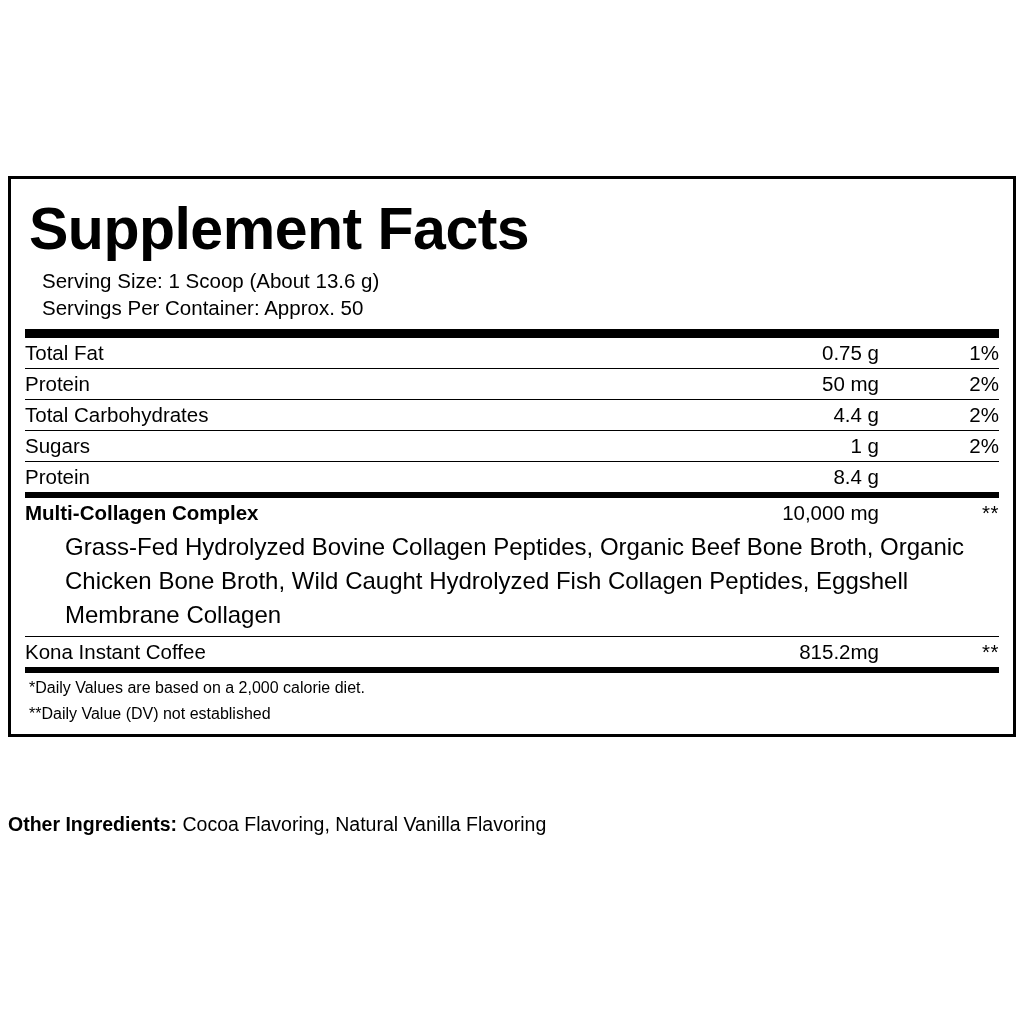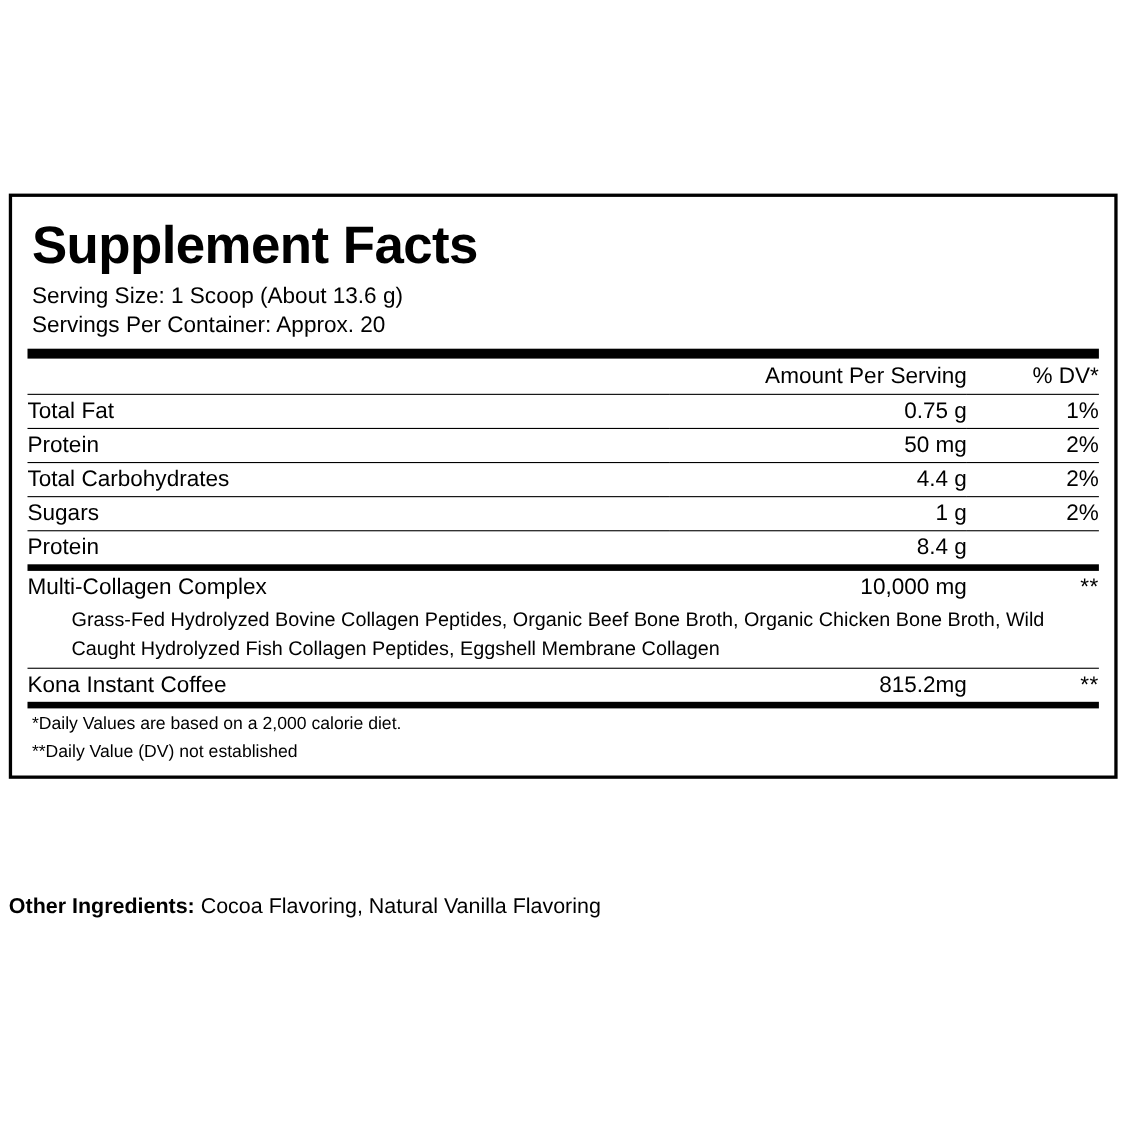--- a/index.html
+++ b/index.html
@@ -21,31 +21,31 @@
     left: 8px;
     top: 176px;
     width: 1008px;
     border: 3px solid #000000;
     box-sizing: border-box;
     padding: 16px 14px 10px 14px;
     background: #ffffff;
   }
 
   .sf-title {
-    font-size: 48px;
+    font-size: 59px;
     font-weight: bold;
     line-height: 1.05;
     letter-spacing: -0.5px;
     margin: 4px 0 6px 4px;
   }
 
   .serving-line {
     font-size: 20.5px;
     line-height: 1.32;
-    margin-left: 4px;
+    margin-left: 17px;
   }
 
   .rule-thick {
     border-top: 9px solid #000000;
     margin: 8px 0 0 0;
   }
   .rule-med {
     border-top: 6px solid #000000;
     margin: 0;
   }
@@ -80,31 +80,31 @@
     padding-right: 6px;
   }
   tr.hdr td {
     padding-bottom: 4px;
     padding-top: 4px;
   }
   .indent {
     padding-left: 34px;
   }
   .bold {
-    font-weight: normal;
+    font-weight: bold;
   }
   tr.line td {
     border-bottom: 1.5px solid #000000;
   }
   .stars {
     letter-spacing: 0.5px;
   }
 
   .ingredient-block {
-    font-size: 18px;
+    font-size: 24px;
     line-height: 1.42;
     padding: 2px 6px 4px 40px;
     text-indent: 0;
   }
 
   .footnote {
     font-size: 16px;
     line-height: 1.35;
     margin-left: 4px;
     padding-top: 4px;
@@ -123,31 +123,26 @@
   }
 </style>
 </head>
 <body>
 
 <div id="panel">
 
   <div class="sf-title">Supplement Facts</div>
 
   <div class="serving-line">Serving Size: 1 Scoop (About 13.6 g)</div>
-  <div class="serving-line">Servings Per Container: Approx. 20</div>
+  <div class="serving-line">Servings Per Container: Approx. 50</div>
 
   <div class="rule-thick"></div>
 
   <table class="facts">
     <tbody>
-      <tr class="hdr line">
-        <td class="name"></td>
-        <td class="amt">Amount Per Serving</td>
-        <td class="dv">% DV*</td>
-      </tr>
 
 
       <tr class="line">
         <td class="name">Total Fat</td>
         <td class="amt">0.75 g</td>
         <td class="dv">1%</td>
       </tr>
 
       <tr class="line">
         <td class="name">Protein</td>

